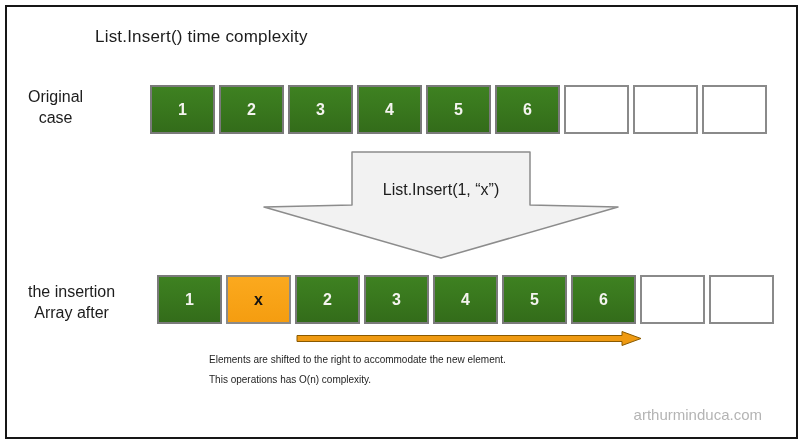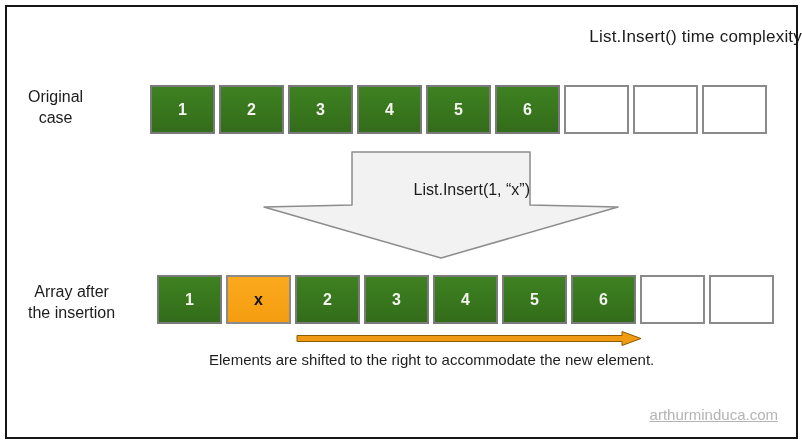--- a/index.html
+++ b/index.html
@@ -5,21 +5,21 @@
   html,body{margin:0;padding:0;background:#fff;}
   #canvas{
     position:relative;width:802px;height:445px;background:#ffffff;overflow:hidden;
     font-family:"Liberation Sans","DejaVu Sans",sans-serif;color:#1a1a1a;
   }
   .frame{
     position:absolute;left:5px;top:5px;width:789px;height:430px;
     border:2px solid #161616;background:transparent;pointer-events:none;
   }
   .title{
-    position:absolute;left:95px;right:0;top:27px;text-align:right;
+    position:absolute;left:95px;right:0;top:27px;text-align:left;
     font-size:17px;color:#1c1c1c;letter-spacing:.2px;
   }
   .row-label{
     position:absolute;left:28px;font-size:16px;line-height:21px;color:#1c1c1c;text-align:center;
   }
   .cells{position:absolute;display:flex;gap:4px;}
   .cell{
     box-sizing:border-box;width:65px;height:49px;border:2px solid #8a8a8a;
     display:flex;align-items:center;justify-content:center;
     font-size:16px;font-weight:bold;background:#ffffff;color:#1a1a1a;
@@ -28,29 +28,29 @@
     background:linear-gradient(180deg,#3e8121 0%,#38761d 55%,#336c1a 100%);
     color:#f4f4ef;border-color:#7a7a7a;
   }
   .cell[data-type="inserted"]{
     background:linear-gradient(180deg,#fba91e 0%,#f59d10 100%);
     color:#131313;border-color:#8a8a8a;
   }
   .cell[data-type="empty"]{background:#ffffff;}
   .insert-arrow-svg{position:absolute;left:255px;top:148px;width:370px;height:115px;}
   .insert-arrow-label{
-    position:absolute;left:352px;top:181px;width:178px;text-align:right;
+    position:absolute;left:352px;top:181px;width:178px;text-align:center;
     font-size:16px;color:#1c1c1c;
   }
   .shift-arrow-svg{position:absolute;left:295px;top:330px;width:350px;height:18px;}
   .notes{
-    position:absolute;left:209px;top:350px;font-size:15px;line-height:20px;color:#1e1e1e;
+    position:absolute;left:209px;top:350px;font-size:10px;line-height:20px;color:#1e1e1e;
   }
   .watermark{
-    position:absolute;right:24px;top:406px;font-size:15px;color:#b4b4b4;text-decoration:underline;
+    position:absolute;right:40px;top:406px;font-size:15px;color:#b4b4b4;
   }
 </style>
 </head>
 <body>
 
 <div id="canvas">
 
   <div class="frame"></div>
 
   <div class="title">List.Insert() time complexity</div>
@@ -70,38 +70,39 @@
     <div class="cell" data-type="empty"></div>
     <div class="cell" data-type="empty"></div>
   </div>
 
   <svg class="insert-arrow-svg" viewBox="0 0 370 115">
     <polygon points="97,4 275,4 275,57 363,59 186,110 9,59 97,57" fill="#f2f2f2" stroke="#8c8c8c" stroke-width="1.5" stroke-linejoin="round"></polygon>
   </svg>
   <div class="insert-arrow-label">List.Insert(1, “x”)</div>
 
   <div class="row-label" style="top:281px;">
+    <div>the insertion</div>
     <div>Array after</div>
-    <div>the insertion</div>
   </div>
   <div class="cells" style="left:157px;top:275px;">
     <div class="cell" data-type="filled">1</div>
     <div class="cell" data-type="inserted">x</div>
     <div class="cell" data-type="filled">2</div>
     <div class="cell" data-type="filled">3</div>
     <div class="cell" data-type="filled">4</div>
     <div class="cell" data-type="filled">5</div>
     <div class="cell" data-type="filled">6</div>
     <div class="cell" data-type="empty"></div>
     <div class="cell" data-type="empty"></div>
   </div>
 
   <svg class="shift-arrow-svg" viewBox="0 0 350 18">
     <polygon points="2,5.5 327,5.5 327,1.5 346,8.5 327,15.5 327,11.5 2,11.5" fill="#ef9a12" stroke="#8a5a00" stroke-width="1" stroke-linejoin="round"></polygon>
   </svg>
 
   <div class="notes">
     <div>Elements are shifted to the right to accommodate the new element.</div>
+    <div>This operations has O(n) complexity.</div>
   </div>
 
   <div class="watermark">arthurminduca.com</div>
 
 </div>
 
 </body></html>

